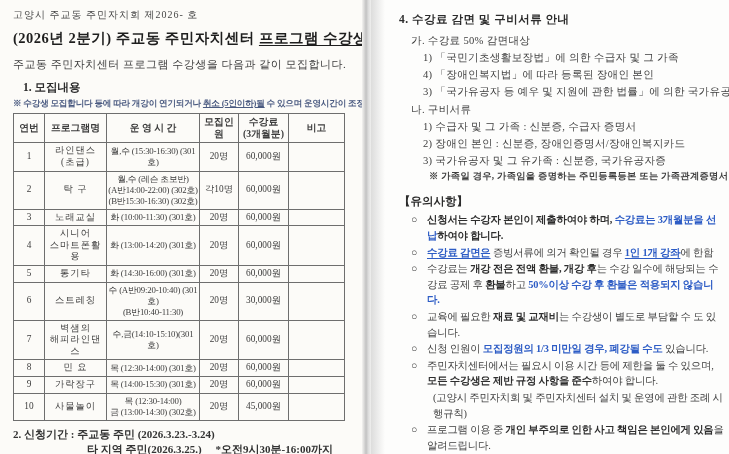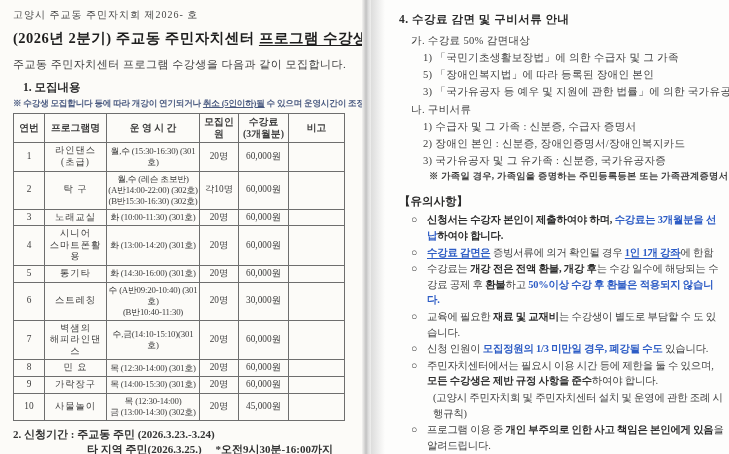--- a/index.html
+++ b/index.html
@@ -202,21 +202,21 @@
   </div>
 
   <div class="divider"></div>
 
   <div class="page page-right">
     <div class="h1 sec4">4. 수강료 감면 및 구비서류 안내</div>
 
     <div class="fee-list" id="feeList">
         <div class="fee-item ind1">가. 수강료 50% 감면대상</div>
         <div class="fee-item ind2">1) 「국민기초생활보장법」에 의한 수급자 및 그 가족</div>
-        <div class="fee-item ind2">5) 「장애인복지법」에 따라 등록된 장애인 본인</div>
+        <div class="fee-item ind2">4) 「장애인복지법」에 따라 등록된 장애인 본인</div>
         <div class="fee-item ind2">3) 「국가유공자 등 예우 및 지원에 관한 법률」에 의한 국가유공자 및 유가족</div>
         <div class="fee-item ind1">나. 구비서류</div>
         <div class="fee-item ind2">1) 수급자 및 그 가족 : 신분증, 수급자 증명서</div>
         <div class="fee-item ind2">2) 장애인 본인 : 신분증, 장애인증명서/장애인복지카드</div>
         <div class="fee-item ind2">3) 국가유공자 및 그 유가족 : 신분증, 국가유공자증</div>
         <div class="fee-item ind3 small">※ 가족일 경우, 가족임을 증명하는 주민등록등본 또는 가족관계증명서 포함</div>
       </div>
 
 
     <div class="cautions-title">【유의사항】</div>

